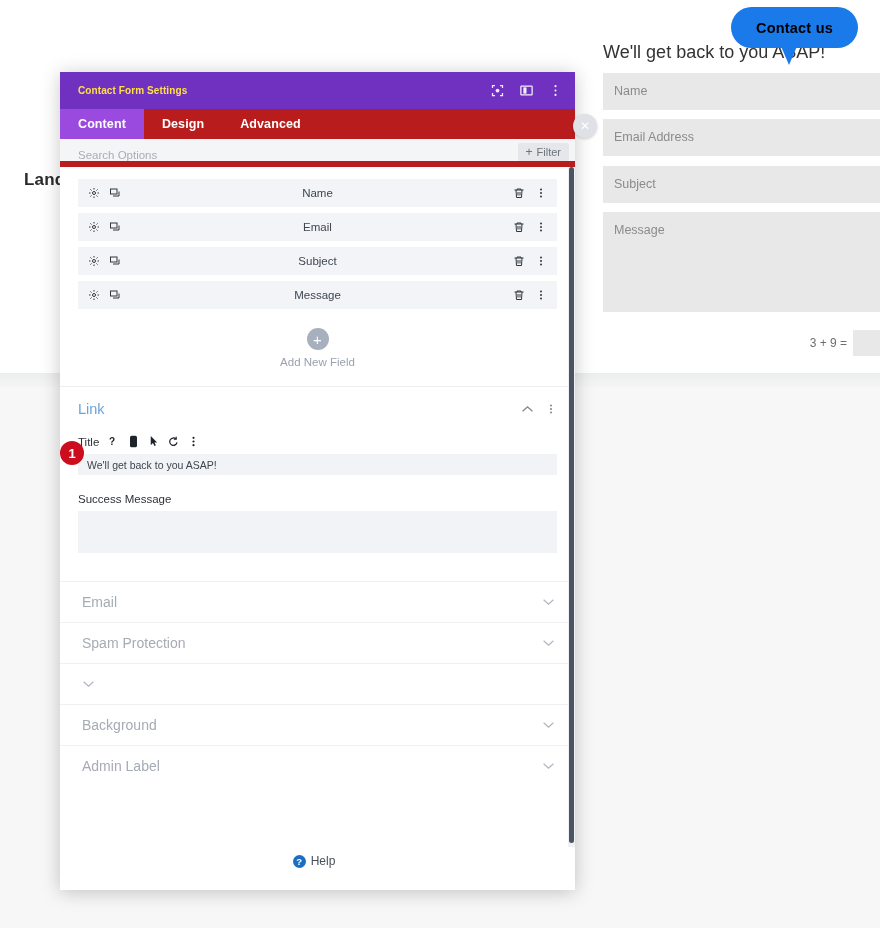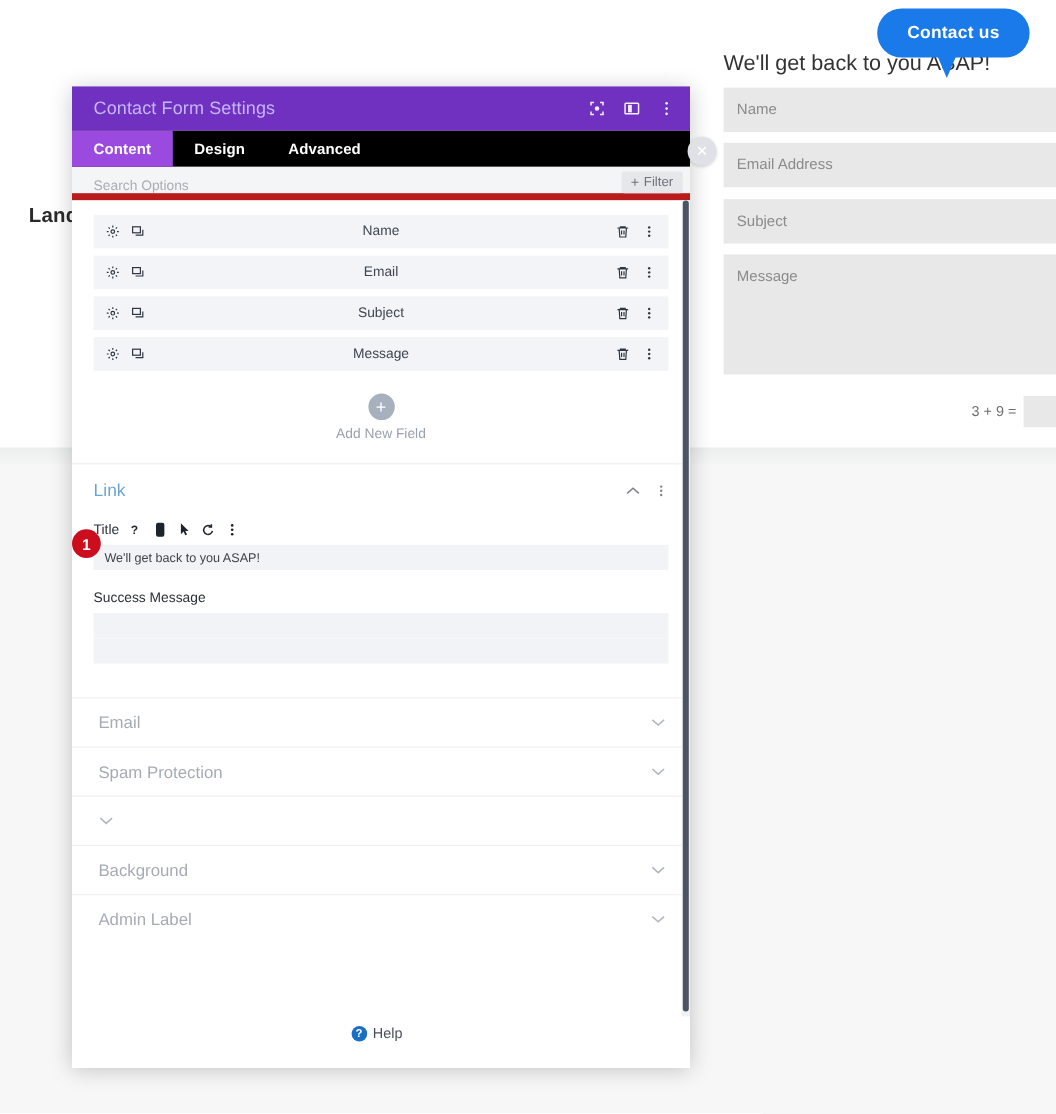--- a/index.html
+++ b/index.html
@@ -57,21 +57,21 @@
   }
 
   
   .bubble {
     position: absolute; left: 731px; top: 7px;
     width: 127px; height: 41px; border-radius: 21px;
     background: #1a7aea;
     display: flex; align-items: center; justify-content: center;
   }
   .bubble-label {
-    color: #ffffff; font-size: 14.5px; font-weight: 700; letter-spacing: .2px;
+    color: #000000; font-size: 14.5px; font-weight: 700; letter-spacing: .2px;
   }
   .bubble-tail {
     position: absolute; left: 780px; top: 44px;
     width: 0; height: 0;
     border-left: 9px solid transparent;
     border-right: 9px solid transparent;
     border-top: 21px solid #1a7aea;
   }
 
   
@@ -79,28 +79,28 @@
     position: absolute; left: 60px; top: 72px;
     width: 515px; height: 818px;
     background: #ffffff;
     box-shadow: 0 2px 18px rgba(0,0,0,.22);
   }
   .modal-header {
     height: 37px; background: #7031c0;
     display: flex; align-items: center; padding: 0 12px 0 18px;
   }
   .modal-title {
-    color: #c4b5fd; font-size: 15px; font-weight: 400; flex: 1;
+    color: #fde047; font-size: 10px; font-weight: 700; flex: 1;
     letter-spacing: .1px;
   }
   .hdr-icons { display: flex; align-items: center; gap: 14px; }
   .hdr-icon { width: 15px; height: 15px; display:block; opacity:.92; }
 
   .tabbar {
-    height: 30px; background: #000000; display: flex; align-items: stretch;
+    height: 30px; background: #b91c1c; display: flex; align-items: stretch;
   }
   .tab {
     display: flex; align-items: center; padding: 0 18px;
     color: #ffffff; font-size: 12.5px; font-weight: 700;
     letter-spacing: .1px;
   }
   .tab.active { background: #9b4ae0; }
 
   .searchbar {
     height: 28px; background: #f4f5f7;

